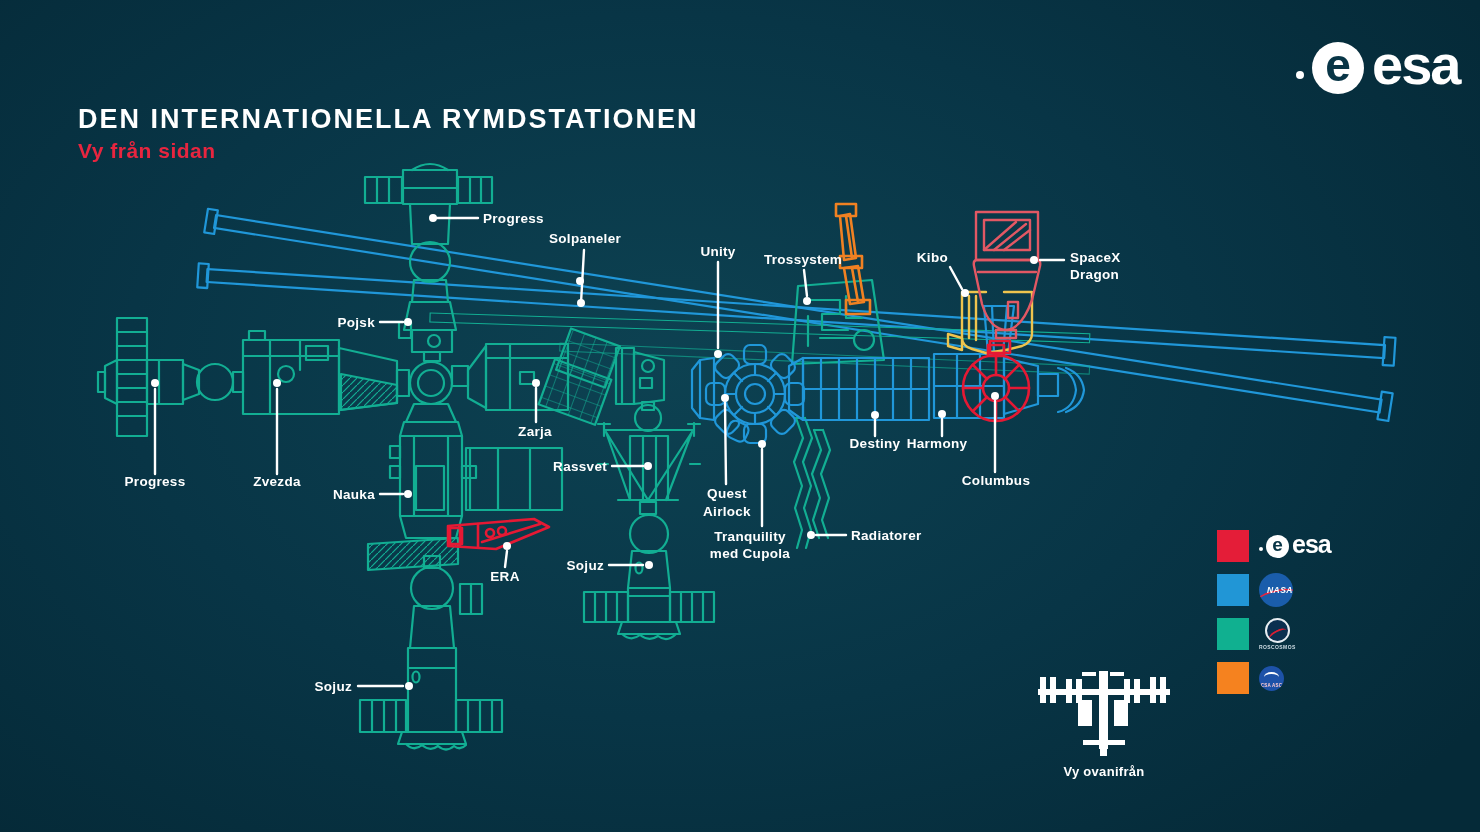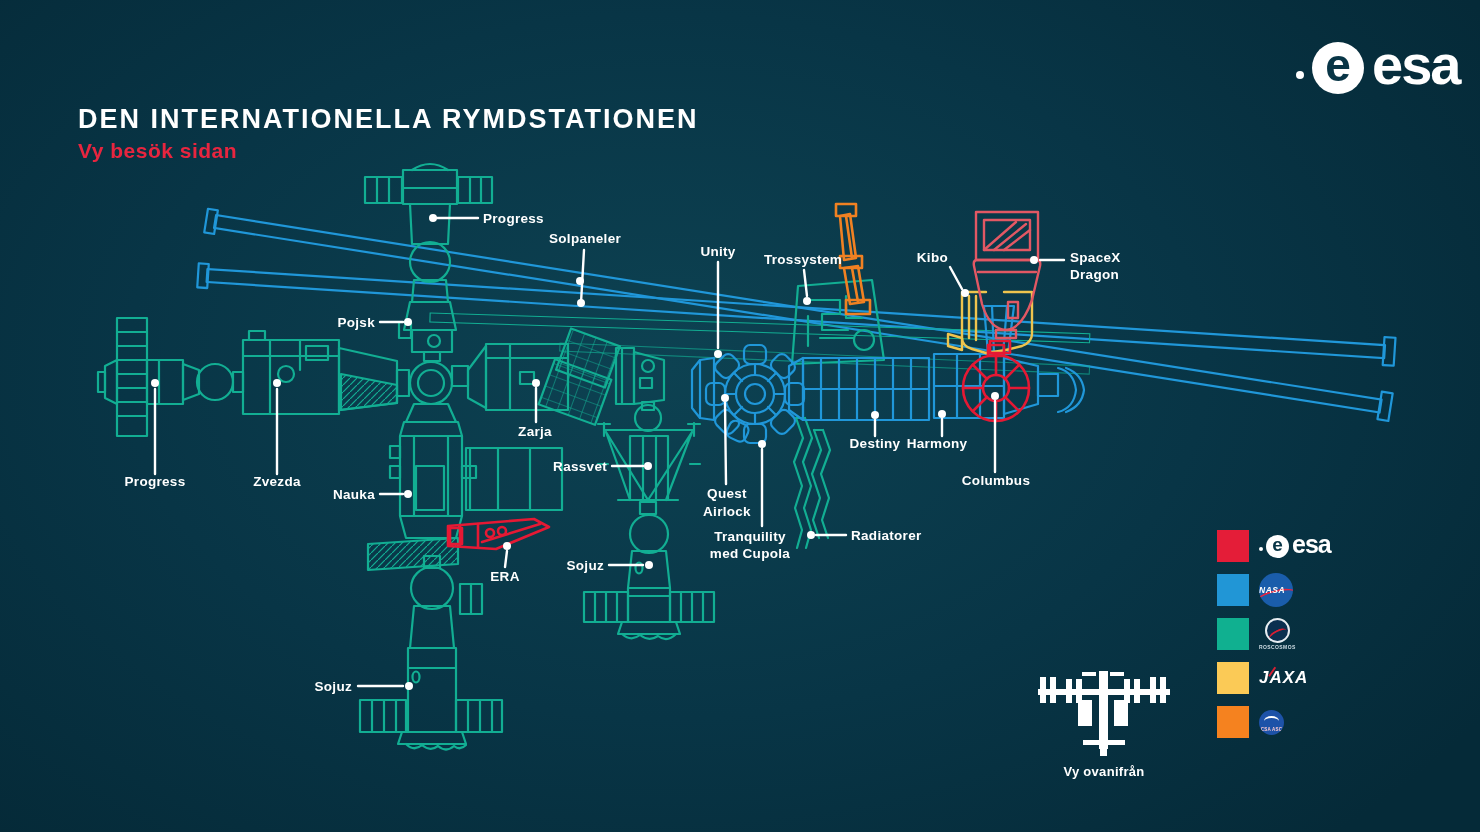--- a/index.html
+++ b/index.html
@@ -26,21 +26,21 @@
 
   
   .legend{position:absolute;left:1217px;top:530px;display:flex;flex-direction:column;gap:12px}
   .legend-row{display:flex;align-items:center;height:32px}
   .swatch{width:32px;height:32px;flex:0 0 32px}
   .legend-logo{margin-left:10px;display:flex;align-items:center;color:#fff}
   .mini-esa{display:flex;align-items:center;gap:3px}
   .mini-esa .d{width:4px;height:4px;border-radius:50%;background:#fff;margin-top:6px}
   .mini-esa .c{width:23px;height:23px;border-radius:50%;background:#fff;color:var(--bg-mid);display:flex;align-items:center;justify-content:center;font-size:19px;font-weight:700;padding-bottom:3px}
   .mini-esa .t{font-size:25px;font-weight:700;letter-spacing:-1px;margin-top:-3px}
-  .nasa-circle{width:34px;height:34px;border-radius:50%;background:#1a5dab;position:relative;display:flex;align-items:center;justify-content:flex-start;overflow:hidden}
+  .nasa-circle{width:34px;height:34px;border-radius:50%;background:#1a5dab;position:relative;display:flex;align-items:center;justify-content:flex-end;overflow:hidden}
   .nasa-circle .t{font-size:8.5px;font-weight:700;font-style:italic;letter-spacing:.5px;z-index:2}
   .nasa-circle:after{content:"";position:absolute;left:-4px;top:17px;width:42px;height:14px;border-top:2px solid #e8253f;border-radius:50%;transform:rotate(-14deg)}
   .logo-col{display:flex;flex-direction:column;align-items:center;gap:1px}
   .ros-circle{width:25px;height:25px;border-radius:50%;border:2px solid #e8eef2;background:#0b3050;position:relative;overflow:hidden}
   .ros-circle:after{content:"";position:absolute;left:1px;top:10px;width:20px;height:8px;border-top:2px solid #d81f33;border-radius:50%;transform:rotate(-28deg)}
   .tiny-t{font-size:5px;letter-spacing:.4px;color:#cfdde4;font-weight:700}
   .jaxa{position:relative;font-size:17px;font-weight:700;font-style:italic;letter-spacing:1px}
   .jaxa:after{content:"";position:absolute;left:11px;top:2px;width:13px;height:11px;border-left:2px solid #d81f33;transform:rotate(35deg)}
   .csa-circle{width:25px;height:25px;border-radius:50%;background:#1d52a8;position:relative;display:flex;align-items:flex-end;justify-content:center;overflow:hidden}
   .csa-circle:before{content:"";position:absolute;left:5px;top:6px;width:15px;height:8px;border-top:2px solid #fff;border-radius:50%}
@@ -472,21 +472,21 @@
         <rect x="1110" y="672" width="14" height="4"></rect>
       <rect x="1078" y="700" width="14" height="26"></rect>
         <rect x="1114" y="700" width="14" height="26"></rect>
       <rect x="1083" y="740" width="42" height="5"></rect>
       <rect x="1100" y="749" width="7" height="7"></rect>
     </g>
     <text class="cap" x="1104" y="776" text-anchor="middle">Vy ovanifrån</text>
   </svg>
 
   <div class="hdr-title">DEN INTERNATIONELLA RYMDSTATIONEN</div>
-  <div class="hdr-sub">Vy besök sidan</div>
+  <div class="hdr-sub">Vy från sidan</div>
 
   <div class="esa-logo">
     <div class="esa-dot"></div>
     <div class="esa-circle">e</div>
     <div class="esa-text">esa</div>
   </div>
 
   <div class="legend">
     <div class="legend-row">
       <div class="swatch" style="background: rgb(228, 29, 56);"></div>
@@ -509,26 +509,20 @@
     <div class="legend-row">
       <div class="swatch" style="background: rgb(16, 176, 144);"></div>
       <div class="legend-logo">
         <div class="logo-col">
           <div class="ros-circle"></div>
           <div class="tiny-t">ROSCOSMOS</div>
         </div>
       </div>
     </div>
     <div class="legend-row">
-      <div class="swatch" style="background: rgb(251, 202, 86);"></div>
-      <div class="legend-logo">
-        <div class="jaxa">JAXA</div>
-      </div>
-    </div>
-    <div class="legend-row">
       <div class="swatch" style="background: rgb(245, 130, 31);"></div>
       <div class="legend-logo">
         <div class="csa-circle">
             <span class="t">CSA ASC</span>
           </div>
       </div>
     </div>
   </div>
 
 </div>

